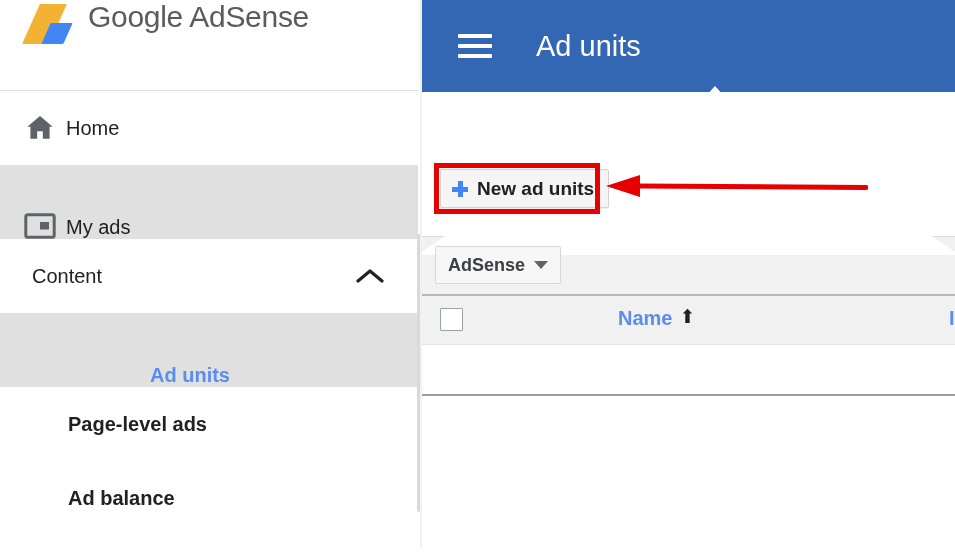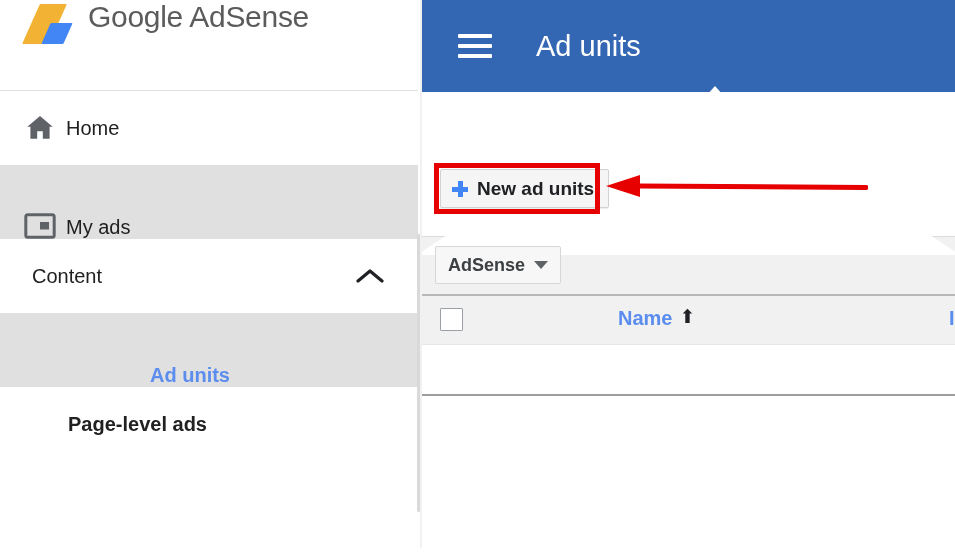--- a/index.html
+++ b/index.html
@@ -489,20 +489,23 @@
       </div>
 
       <div class="nav-row selected-bg">
         <div class="nav-label sub-active">Ad units</div>
       </div>
 
       <div class="nav-row">
         <div class="nav-label sub">Page-level ads</div>
       </div>
 
+      <div class="nav-row">
+        <div class="nav-label sub">Ad balance</div>
+      </div>
 
     </div>
 
     <div class="sb-track"></div>
     <div class="sb-edge"></div>
   </div>
 
   <div id="main">
 
     <div class="topbar">

